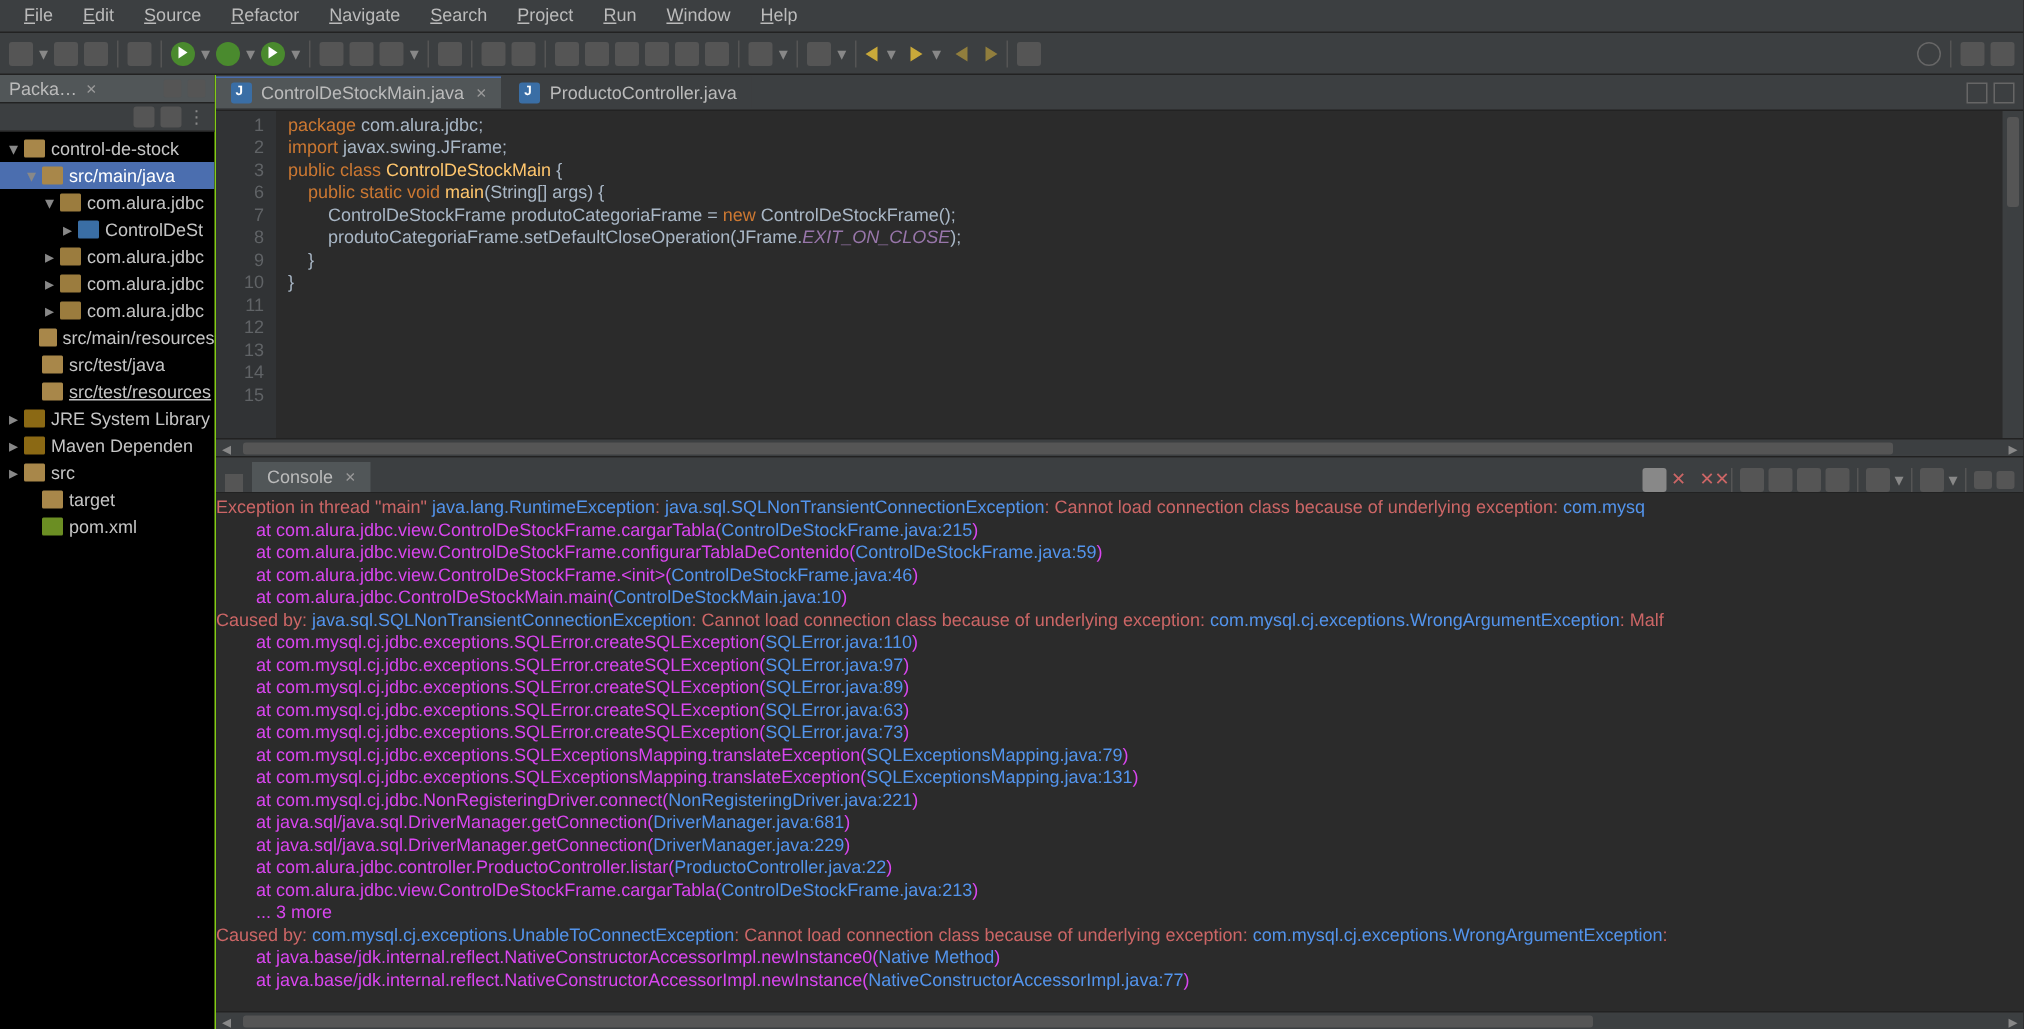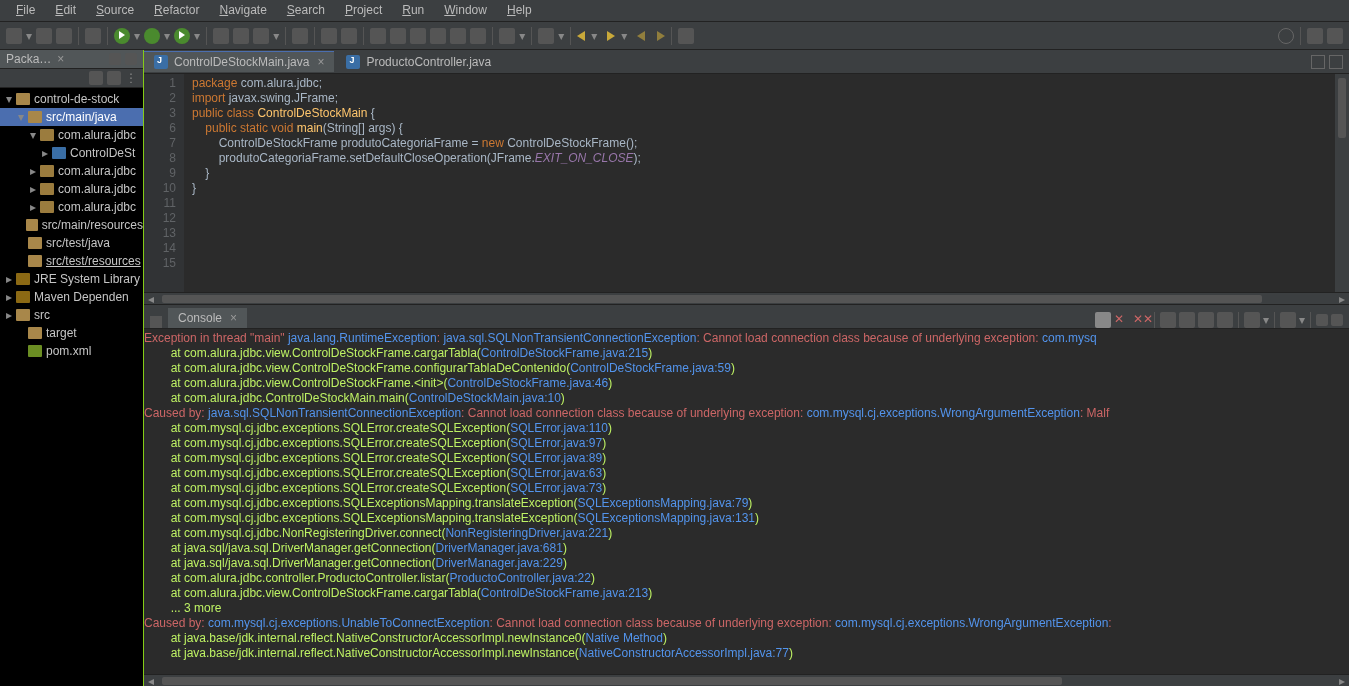--- a/index.html
+++ b/index.html
@@ -43,21 +43,21 @@
 .thumb { position:absolute; height:8px; top:2px; background:#555; border-radius:2px; }
 .console-wrap { border-top:1px solid #222; display:flex; flex-direction:column; }
 .console-tab { background:#3c3f41; height:24px; display:flex; align-items:flex-end; padding:0 6px; border-bottom:1px solid #222; position:relative; }
 .console-tab .ctab { background:#515658; padding:3px 10px; display:flex; align-items:center; }
 .console-tab .close { margin-left:8px; color:#999; }
 .console-toolbar { position:absolute; right:6px; display:flex; gap:3px; align-items:center; }
 .ctb-ico { width:16px;height:16px;display:inline-block;background:#555;border-radius:2px; }
 .ctb-sep{width:1px;height:16px;background:#555;margin:0 2px;}
 .console-header { background:#3c3f41; padding:2px 6px; color:#999; font-size:11px; white-space:nowrap; overflow:hidden; }
 .console { height:345px; overflow:hidden; background:#2b2b2b; font-family:Consolas,monospace; font-size:12px; line-height:15px; padding:2px 0; white-space:pre; }
-.err{color:#cc6666;} .trace{color:#bef264;margin-top:20px;} .link{color:#5394ec;}
+.err{color:#cc6666;} .trace{color:#d946ef;margin-top:20px;} .link{color:#5394ec;}
 .caused{color:#cc6666;}
 .vscroll { position:absolute; right:0; top:0; bottom:0; width:14px; background:#3c3f41; }
 .vscroll .vthumb { position:absolute; width:8px; left:3px; background:#555; border-radius:2px; }
 </style>
 </head>
 <body>
 
 <div class="top-menu">
     <span><u>F</u>ile</span>
     <span><u>E</u>dit</span>

